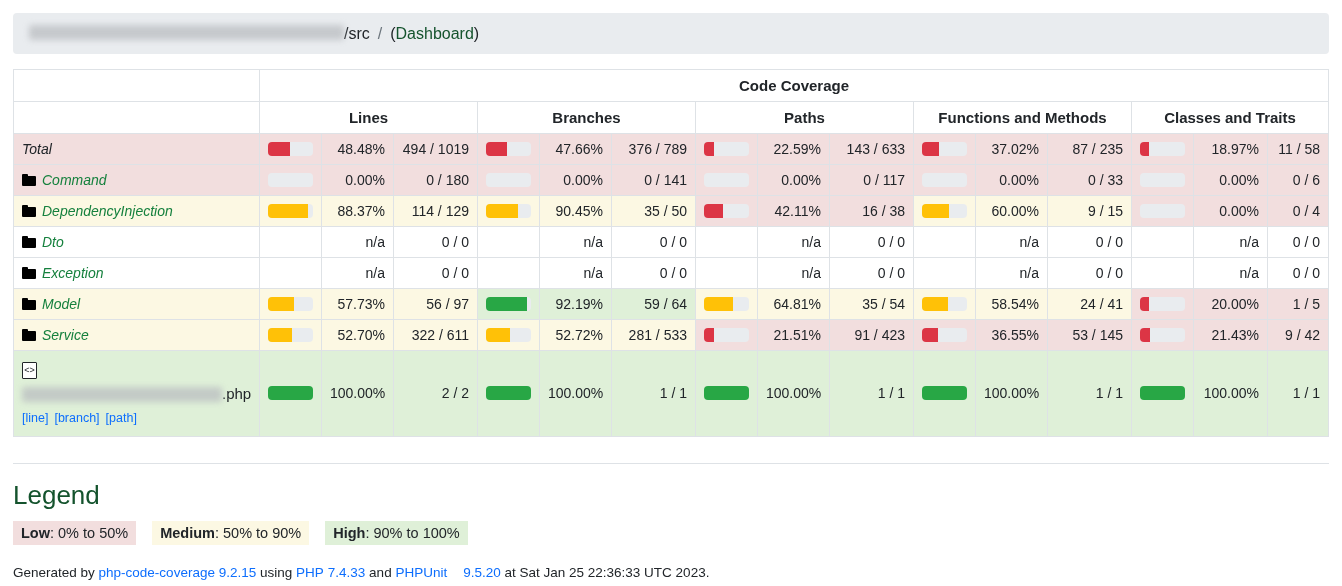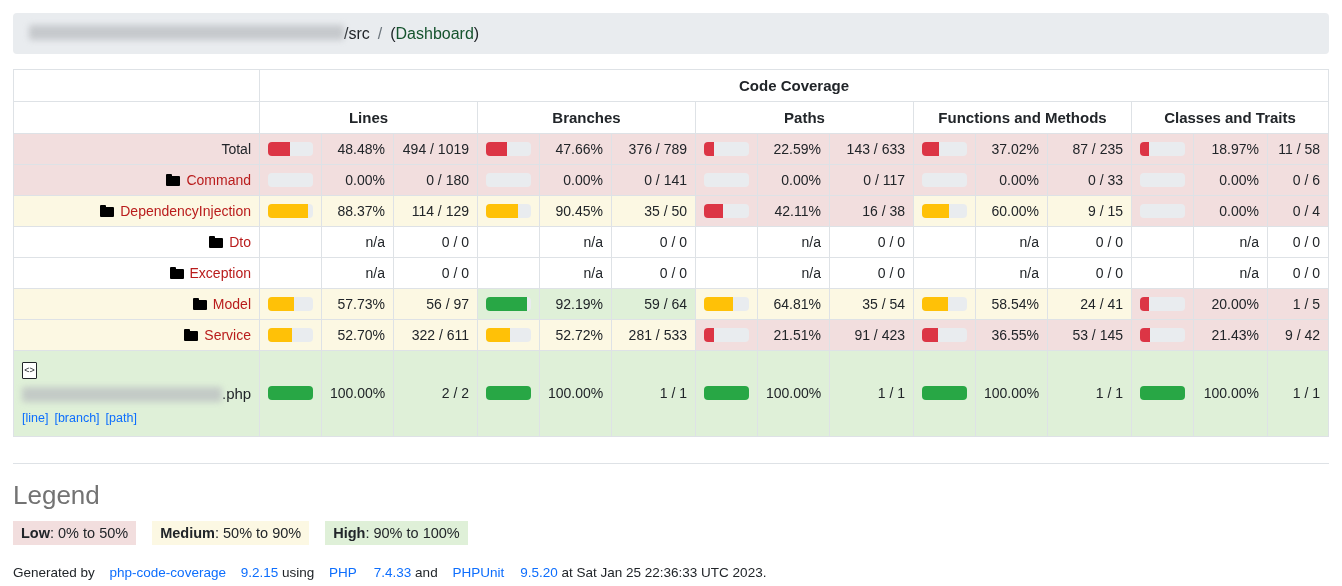--- a/index.html
+++ b/index.html
@@ -70,21 +70,21 @@
   col.c-name  { width: 246px; }
   col.c-bar   { width: 62px; }
   col.c-pct   { width: 72px; }
   col.c-frac  { width: 84px; }
   col.c-bar5  { width: 62px; }
   col.c-pct5  { width: 74px; }
   col.c-frac5 { width: 61px; }
 
   td.bar-cell { padding: 7px 8px 7px 8px; }
   td.num { text-align: right; white-space: nowrap; }
-  td.name { text-align: right; white-space: nowrap; overflow: hidden; }
+  td.name { text-align: left; white-space: nowrap; overflow: hidden; font-style: italic; }
 
   
   .lvl-low    { background-color: #f2dede !important; }
   .lvl-medium { background-color: #fcf8e3 !important; }
   .lvl-high   { background-color: #dff0d8 !important; text-align: right; }
   .lvl-none   { background-color: #ffffff !important; }
 
   
   .progress {
     width: 45px;
@@ -98,21 +98,21 @@
     height: 100%;
     border-radius: 0;
   }
   .bar-low    { background: #dc3545; }
   .bar-medium { background: #ffc107; }
   .bar-high   { background: #28a745; }
 
   
   .row-label { color: #212529; }
   a.dir-link, a.file-link {
-    color: #b91c1c;
+    color: #15803d;
     text-decoration: none;
   }
 
   .folder-icon {
     display: inline-block;
     width: 14px; height: 12px;
     margin-right: 6px;
     position: relative;
     vertical-align: -1px;
   }
@@ -161,38 +161,38 @@
   
   hr.sep {
     border: 0;
     border-top: 1px solid #dee2e6;
     margin: 26px 13px 0 13px;
   }
   h2.legend-title {
     margin: 16px 13px 10px 13px;
     font-size: 26px;
     font-weight: normal;
-    color: #737373;
+    color: #14532d;
   }
   .legend-row {
     margin: 0 13px;
     display: flex;
     gap: 16px;
     font-size: 14.5px;
   }
   .legend-item { padding: 4px 8px; white-space: nowrap; }
   .legend-item b { font-weight: bold; }
 
   
   .footer {
     margin: 20px 13px 0 13px;
     font-size: 13.5px;
     color: #212529;
   }
-  .footer a { color: #0d6efd; text-decoration: none; margin-left: 11px; }
+  .footer a { color: #0d6efd; text-decoration: none; }
 </style>
 </head>
 <body>
 
 <div class="breadcrumb-bar">
   <span class="redacted bc-path"></span>
     <span>/src</span>
   <span class="bc-sep">/</span>
   <span>(</span>
     <a href="#" class="bc-link">Dashboard</a>
@@ -508,18 +508,18 @@
     <div class="legend-item lvl-low"><b>Low</b><span>: 0% to 50%</span></div>
     <div class="legend-item lvl-medium"><b>Medium</b><span>: 50% to 90%</span></div>
     <div class="legend-item lvl-high"><b>High</b><span>: 90% to 100%</span></div>
   </div>
 
 <div class="footer">
   <span>Generated by</span>
   <a href="#">php-code-coverage</a>
   <a href="#">9.2.15</a>
   <span>using</span>
-  <a href="#">PHP</a><a href="#" style="margin-left:17px">7.4.33</a>
+  <a href="#">PHP</a><a href="#" style="margin-left:4px">7.4.33</a>
   <span>and</span>
   <a href="#">PHPUnit</a><a href="#" style="margin-left:16px">9.5.20</a>
   <span>at</span>
   <span>Sat Jan 25 22:36:33 UTC 2023.</span>
 </div>
 
 </body></html>

